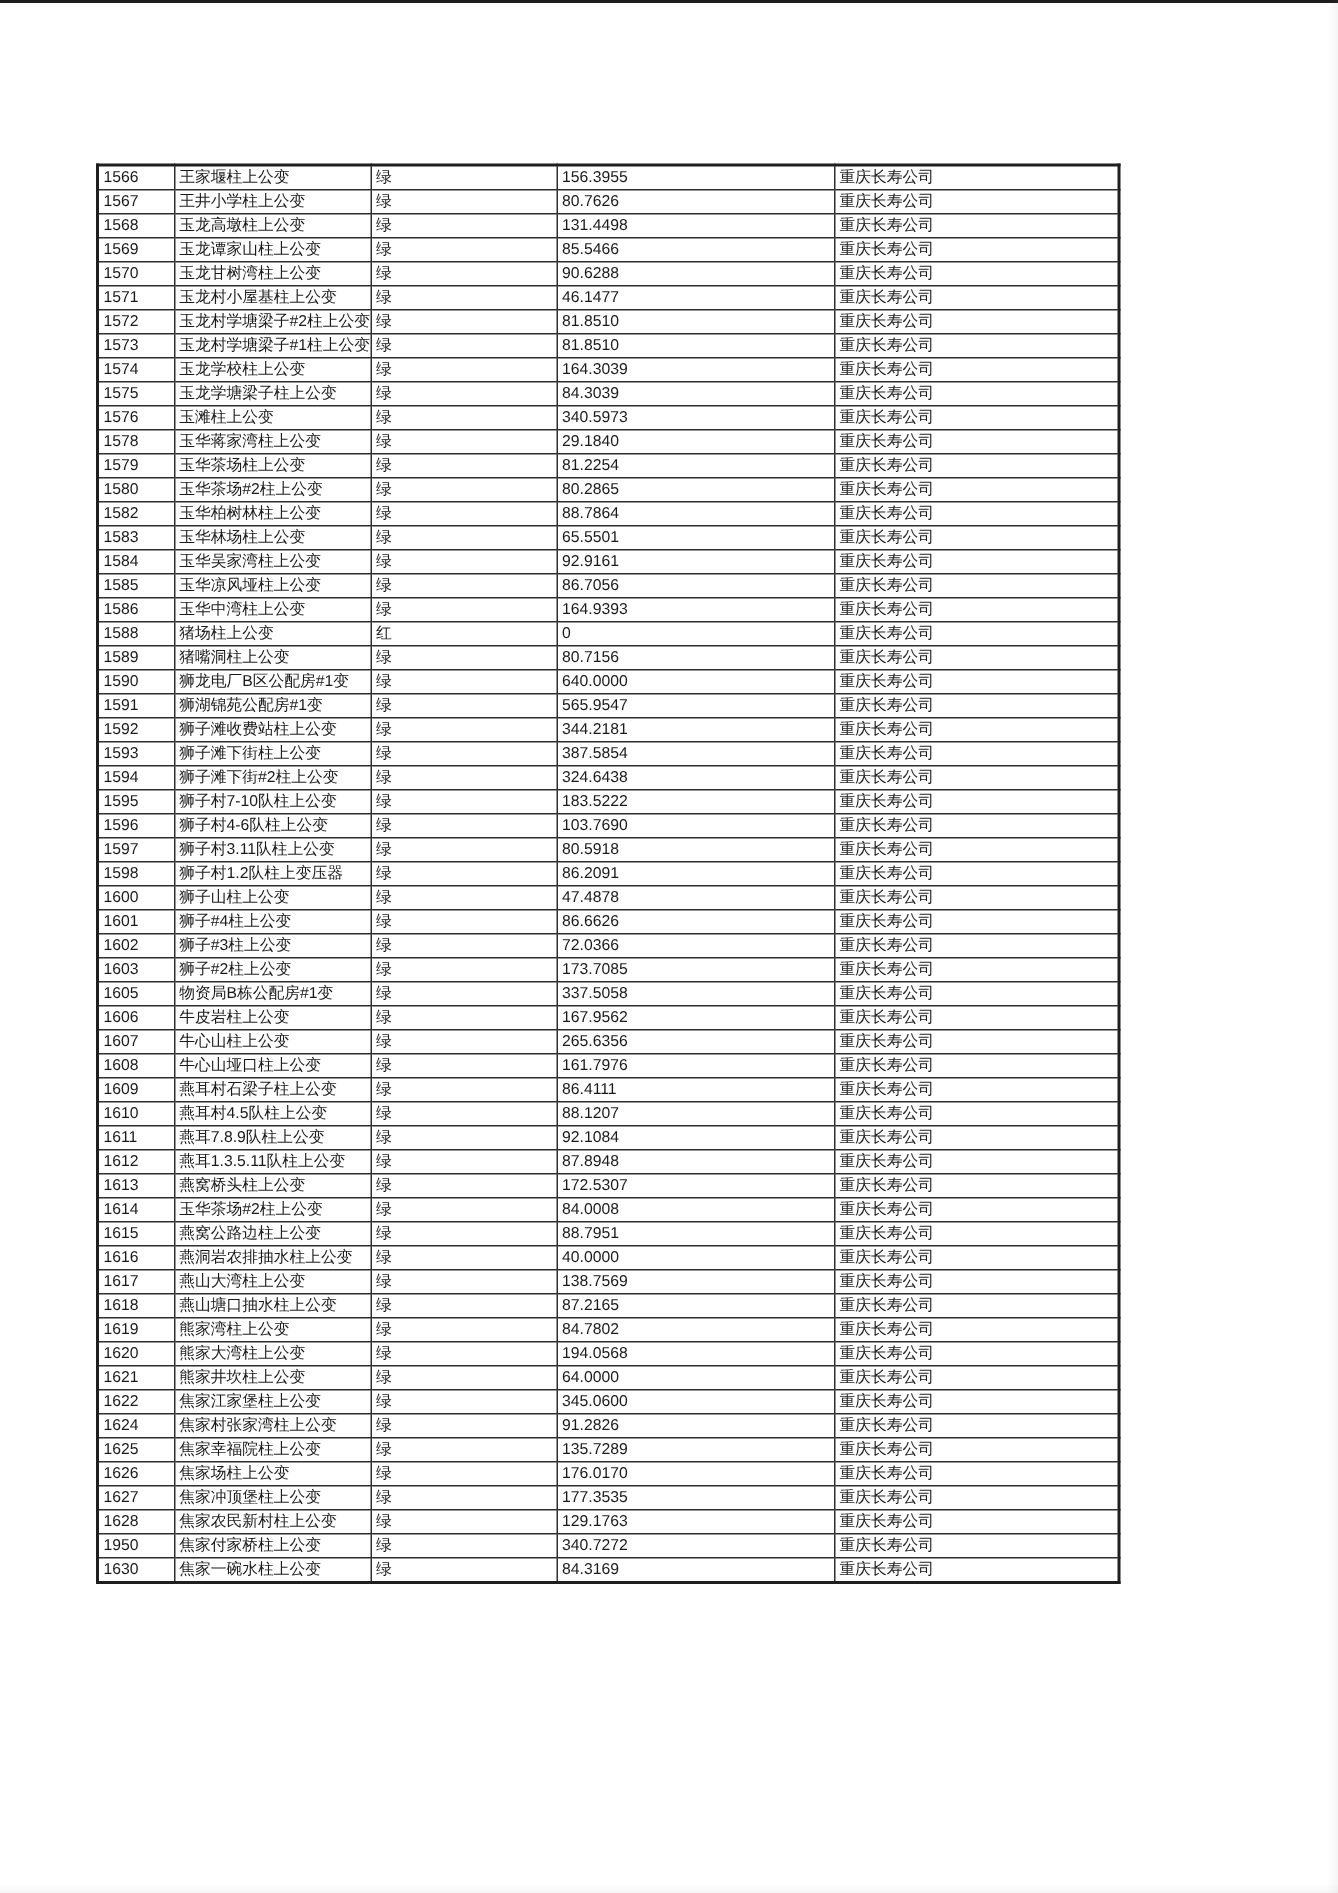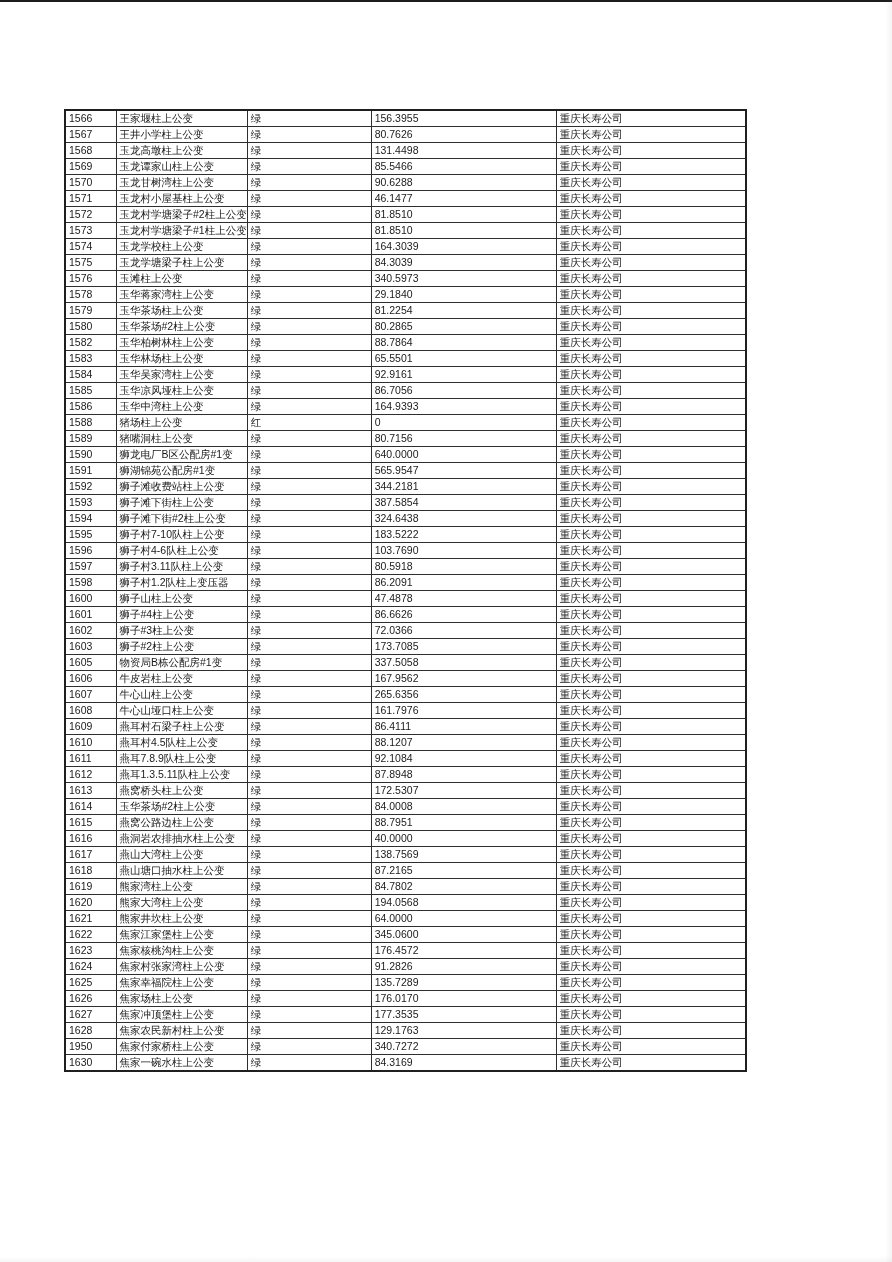--- a/index.html
+++ b/index.html
@@ -420,27 +420,20 @@
         <td class="col-company">重庆长寿公司</td>
       </tr>
       <tr>
         <td class="col-id">1622</td>
         <td class="col-name">焦家江家堡柱上公变</td>
         <td class="col-status">绿</td>
         <td class="col-value">345.0600</td>
         <td class="col-company">重庆长寿公司</td>
       </tr>
       <tr>
-        <td class="col-id">1623</td>
-        <td class="col-name">焦家核桃沟柱上公变</td>
-        <td class="col-status">绿</td>
-        <td class="col-value">176.4572</td>
-        <td class="col-company">重庆长寿公司</td>
-      </tr>
-      <tr>
         <td class="col-id">1624</td>
         <td class="col-name">焦家村张家湾柱上公变</td>
         <td class="col-status">绿</td>
         <td class="col-value">91.2826</td>
         <td class="col-company">重庆长寿公司</td>
       </tr>
       <tr>
         <td class="col-id">1625</td>
         <td class="col-name">焦家幸福院柱上公变</td>
         <td class="col-status">绿</td>

